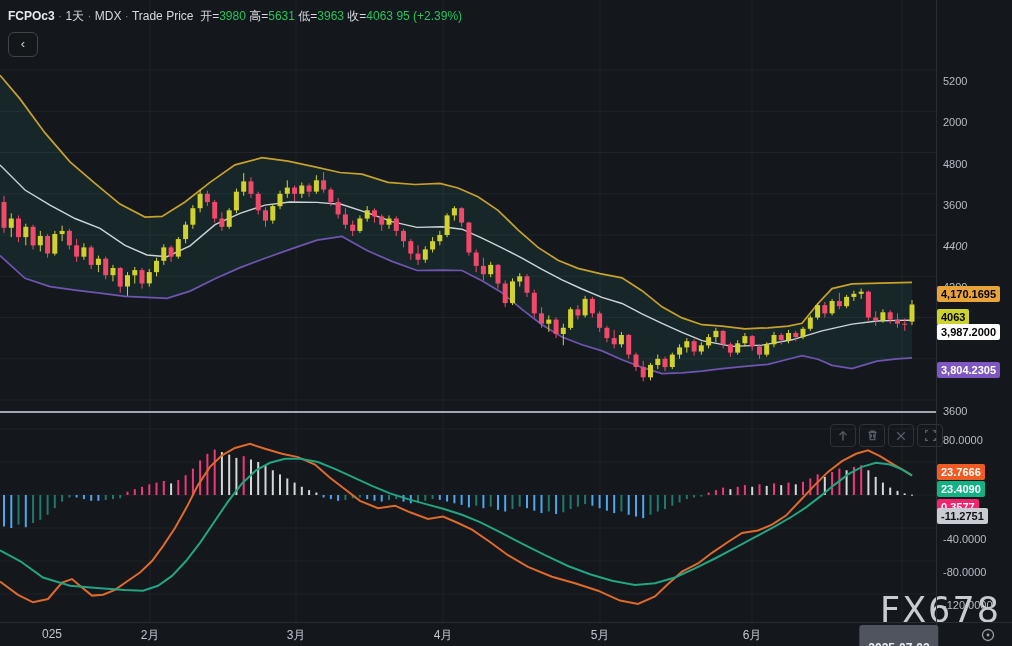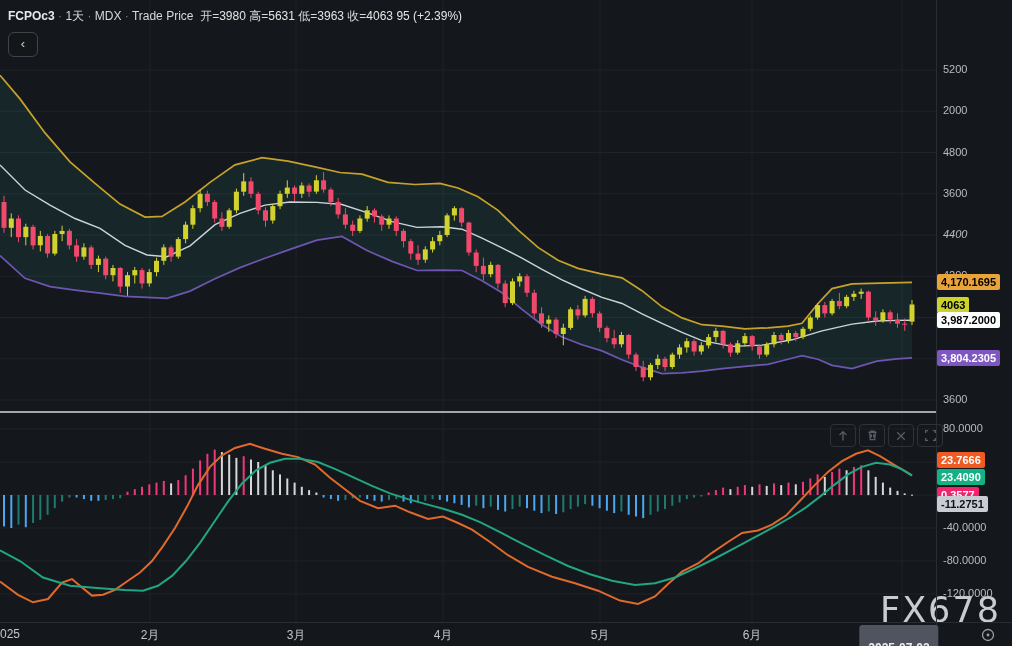--- a/index.html
+++ b/index.html
@@ -12,33 +12,33 @@
   .bbfill{fill:rgba(42,140,130,0.14);stroke:none;}
   .bbu{fill:none;stroke:#c7a22b;stroke-width:1.7;}
   .bbm{fill:none;stroke:#ccd4d9;stroke-width:1.4;}
   .bbl{fill:none;stroke:#6f55b2;stroke-width:1.7;}
   .macdl{fill:none;stroke:#df6a2c;stroke-width:2;}
   .sigl{fill:none;stroke:#22a583;stroke-width:2;}
 
   
   .legend{position:absolute;z-index:6;font-size:12px;color:#d6d9e0;white-space:nowrap;}
   .legend .dim{color:#7d828c;}
-  .legend .val{color:#e5e5e5;}
+  .legend .val{color:#22c55e;}
   .legend .w{color:#e6e9ef;font-weight:bold;}
   .legend .gold{color:#dfa63a;font-weight:bold;}
   .legend .purp{color:#8b68d6;font-weight:bold;}
   .legend .pink{color:#e94e86;}
   .legend .oran{color:#e0662a;}
   .legend .grn{color:#2bb38d;}
 
   .sq-btn{position:absolute;left:8px;top:32px;width:28px;height:23px;border:1px solid #3f434c;border-radius:6px;
     background:rgba(20,23,27,.6);color:#cfd3da;font-size:13px;line-height:21px;text-align:center;z-index:6;cursor:pointer;}
 
   
-  #price-axis{position:absolute;left:936px;top:0;width:76px;height:622px;z-index:5;}
+  #price-axis{position:absolute;left:936px;top:12px;width:76px;height:622px;z-index:5;}
   .vline{position:absolute;left:936px;top:0;width:1px;height:646px;background:#282d34;z-index:4;}
   .hline{position:absolute;left:0;top:622px;width:1012px;height:1px;background:#282d34;z-index:4;}
   .pane-divider{position:absolute;left:0;top:411px;width:936px;height:2px;background:#a3a6ae;z-index:3;}
   .tick{position:absolute;left:7px;color:#b8bcc4;font-size:11px;transform:translateY(-7px);}
   .plabel{position:absolute;left:1px;font-size:11px;font-weight:bold;line-height:16px;padding:0 4px;border-radius:2px;color:#000;}
   .plabel.bb-upper{background:#e8a33a;}
   .plabel.last{background:#ccd32a;}
   .plabel.basis{background:#ffffff;}
   .plabel.lower{background:#7e57c2;color:#fff;}
   .plabel.macd{background:#ef5b22;color:#fff;}
@@ -48,21 +48,21 @@
 
   
   #unit-box{position:absolute;left:940px;top:3px;width:68px;z-index:6;border:1px solid #42464f;border-radius:4px;overflow:hidden;}
   .unit-row{height:24px;display:flex;align-items:center;justify-content:space-between;padding:0 7px;color:#d3d6dd;font-size:12px;cursor:pointer;background:#171a1f;}
   .unit-row + .unit-row{border-top:1px solid #42464f;}
   .chev{width:7px;height:7px;border-right:1.5px solid #8a8f98;border-bottom:1.5px solid #8a8f98;transform:rotate(45deg) translateY(-2px);}
 
   
   #time-axis{position:absolute;left:0;top:623px;width:936px;height:23px;z-index:5;}
   .tlabel{position:absolute;top:4px;color:#c2c6ce;font-size:12px;transform:translateX(-50%);}
-  .tlabel.left{transform:none;}
+  .tlabel.left{transform:none;padding-left:42px;}
   #date-box{position:absolute;left:899px;top:625px;transform:translateX(-50%);background:#4f545e;color:#eceef2;
     font-size:12px;font-weight:bold;line-height:19px;padding:14px 9px;border-radius:3px;z-index:6;}
 
   
   #pane-buttons{position:absolute;left:830px;top:424px;display:flex;gap:3px;z-index:6;}
   .pbtn{width:24px;height:21px;border:1px solid #2e333a;border-radius:4px;display:flex;align-items:center;justify-content:center;cursor:pointer;}
   .pbtn svg{stroke:#585e67;fill:none;stroke-width:1.6;}
 
   #watermark{position:absolute;left:880px;top:590px;z-index:2;font-size:35px;letter-spacing:2px;color:#c9cbcf;font-family:"DejaVu Sans",sans-serif;}
 

